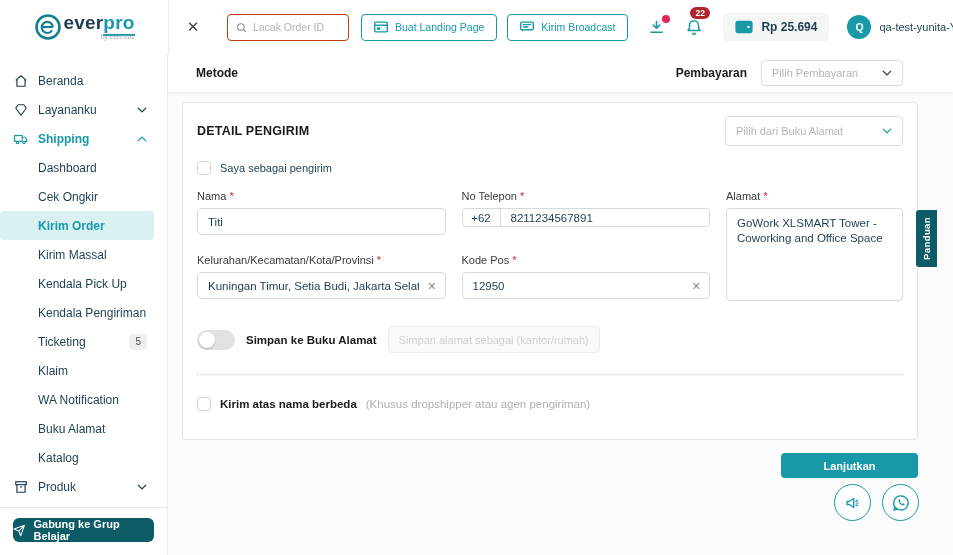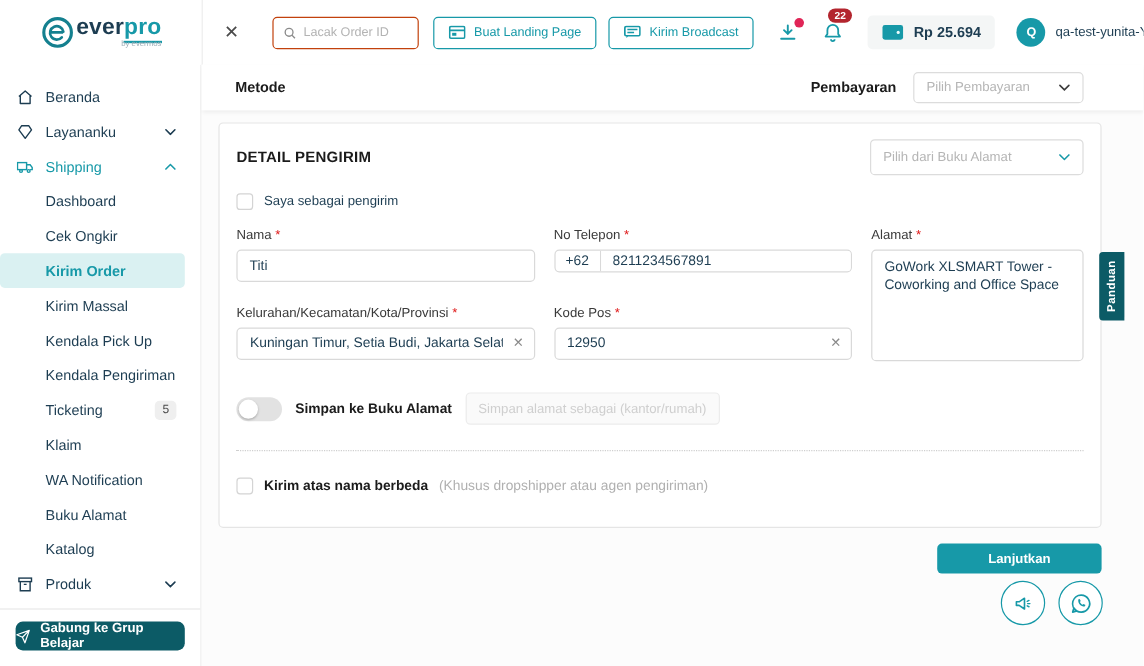--- a/index.html
+++ b/index.html
@@ -33,21 +33,21 @@
   
   .shell{display:flex;flex:1;min-height:0}
 
   
   .sidebar{width:168px;flex:0 0 168px;border-right:1px solid #ececec;display:flex;flex-direction:column;padding-top:12px;background:#fff}
   .nav{flex:1}
   .nav-item,.sub-item{height:29px;display:flex;align-items:center;font-size:12px;color:#1d3d52;cursor:pointer}
   .nav-item{padding:0 20px 0 14px}
   .nav-item .nav-ico{width:15px;margin-right:9px;display:flex;color:#1d3d52}
   .nav-item .chev{margin-left:auto;display:flex;color:#1d3d52}
-  .nav-item.teal,.nav-item.teal .nav-ico,.nav-item.teal .chev{color:#1799a8;font-weight:normal}
+  .nav-item.teal,.nav-item.teal .nav-ico,.nav-item.teal .chev{color:#1799a8;font-weight:bold}
   .sub-item{padding:0 20px 0 38px}
   .sub-item.active{background:#daf1f2;color:#1799a8;font-weight:bold;border-radius:4px;margin-right:13px;padding-right:7px}
   .count-badge{margin-left:auto;background:#efefef;color:#4a4a4a;font-size:10px;padding:3px 6px;border-radius:4px;line-height:1}
   .sidebar-divider{border-top:1px solid #e8e8e8;margin:6px 0 10px}
   .join-btn{margin:0 13px 14px;height:30px;background:#0c5b66;color:#fff;font-size:11px;font-weight:bold;border-radius:6px;display:flex;align-items:center;justify-content:center;gap:8px;cursor:pointer}
 
   
   .main{flex:1;position:relative;background:#fcfcfc;min-width:0}
   .metode-bar{height:38px;background:#fff;display:flex;align-items:center;justify-content:space-between;padding:0 50px 0 28px;box-shadow:0 2px 3px rgba(0,0,0,.05)}
   .bar-group{display:flex;align-items:center;gap:14px}

